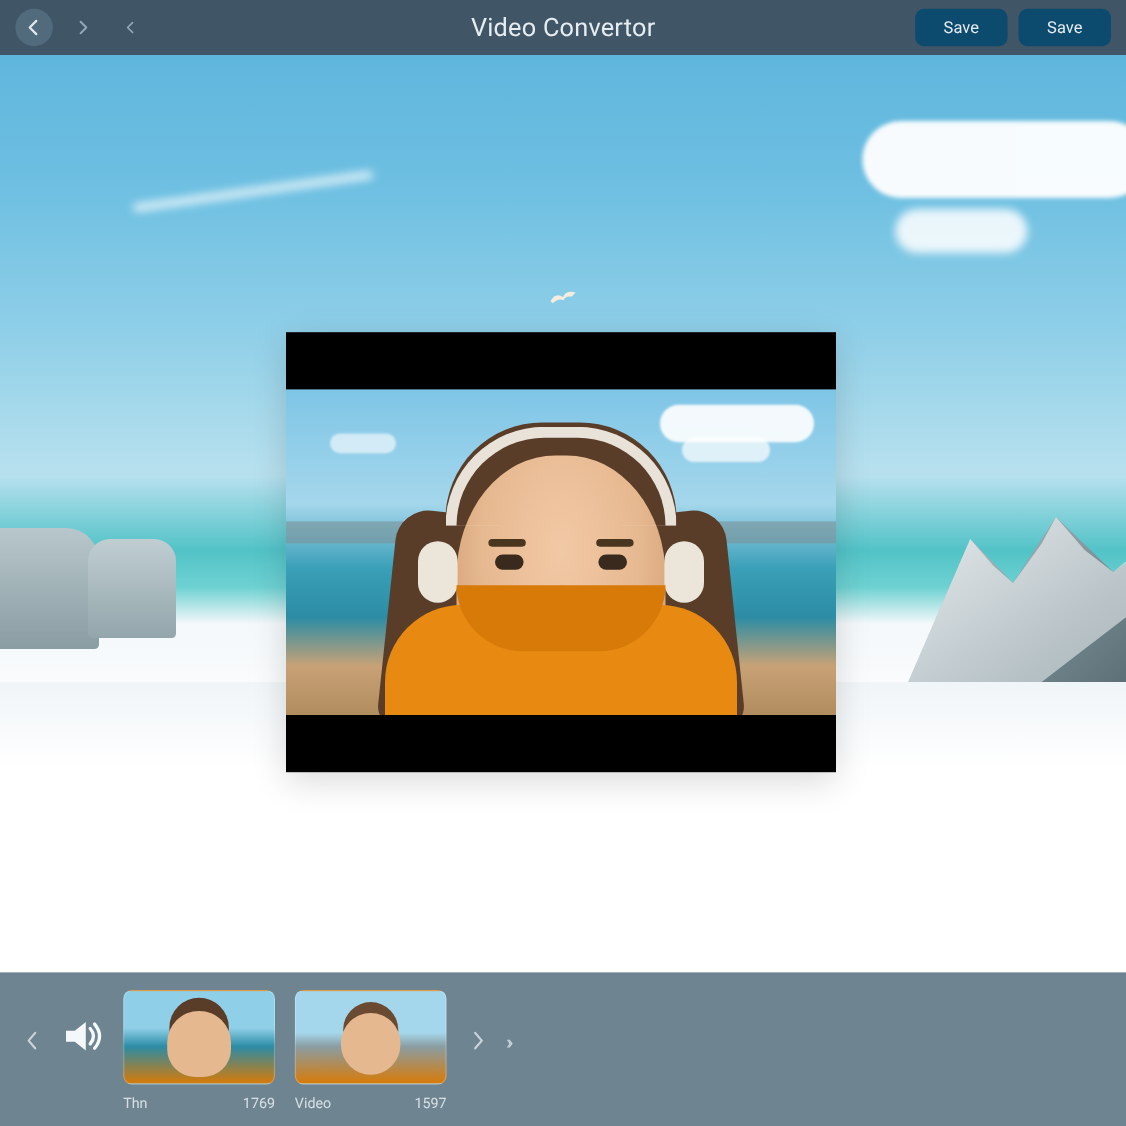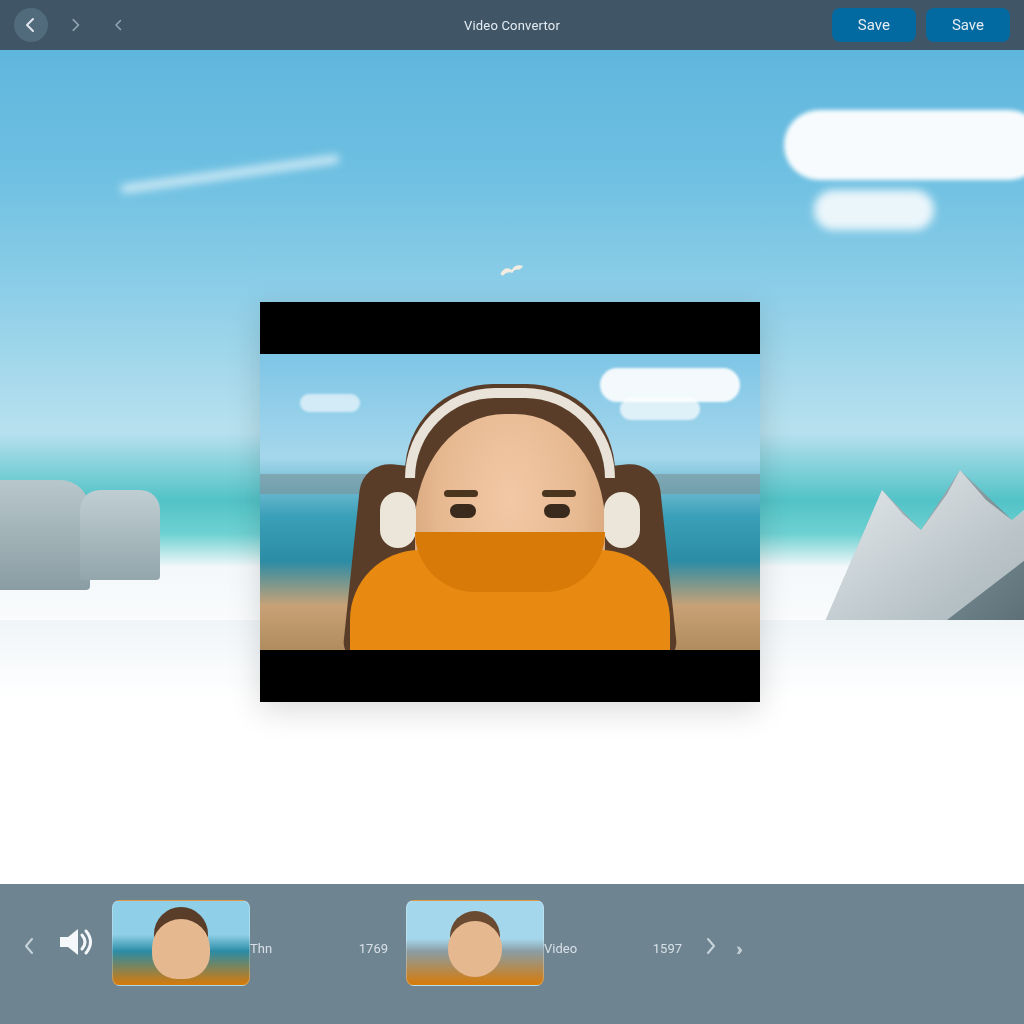--- a/index.html
+++ b/index.html
@@ -22,30 +22,30 @@
     border-radius: 50%;
     display: flex; align-items: center; justify-content: center;
     color: #e0e7ed;
     cursor: pointer;
   }
   .nav-btn.dim { background: transparent; color: #94a8b7; }
   .header-title {
     position: absolute;
     left: 50%;
     transform: translateX(-50%);
-    font-size: 13px;
+    font-size: 23px;
     font-weight: 400;
     color: #e6edf2;
     letter-spacing: 0.2px;
   }
   .header-spacer { flex: 1; }
   .header-btn {
     height: 34px;
     padding: 0 26px;
-    background: #0369a1;
+    background: #0c4a6e;
     border-radius: 8px;
     color: #e6edf2;
     font-size: 15px;
     display: flex; align-items: center; justify-content: center;
     cursor: pointer;
   }
 
   
   .stage {
     position: relative;
@@ -159,21 +159,21 @@
     color:#c8d4db; font-size:20px;
     margin-top: 18px;
     cursor:pointer;
   }
   .vol-icon {
     width: 44px; height: 44px;
     margin-top: 22px;
     color:#f5f8fa;
   }
   .thumbs { display:flex; gap:18px; align-items:flex-start; margin-top:2px;}
-  .thumb-col { display:flex; flex-direction:row; align-items:center; }
+  .thumb-col { display:flex; flex-direction:column; align-items:center; }
   .thumb {
     width: 138px; height: 86px;
     border-radius: 8px;
     border: 1px solid rgba(255,255,255,0.25);
     overflow:hidden;
     cursor:pointer;
     background:#ccc;
   }
   .thumb-label-row{
     width:138px;

